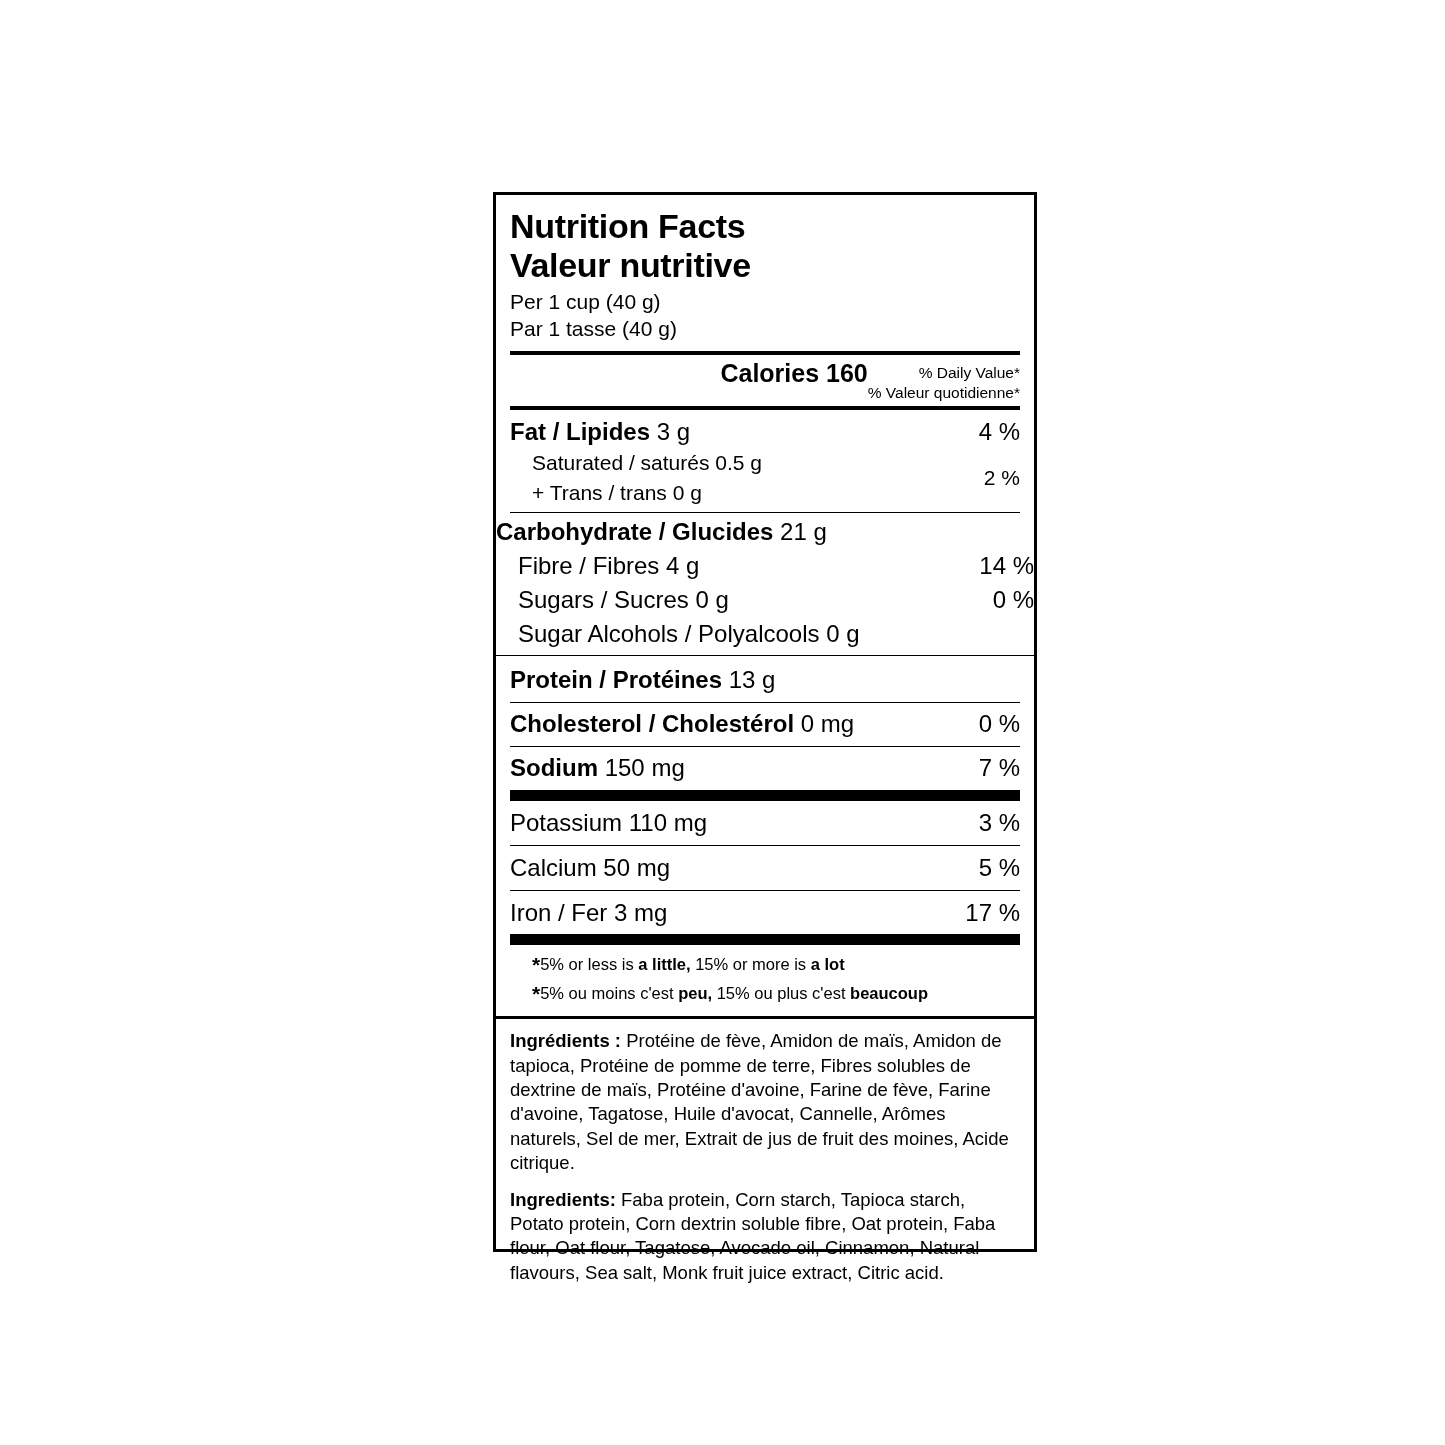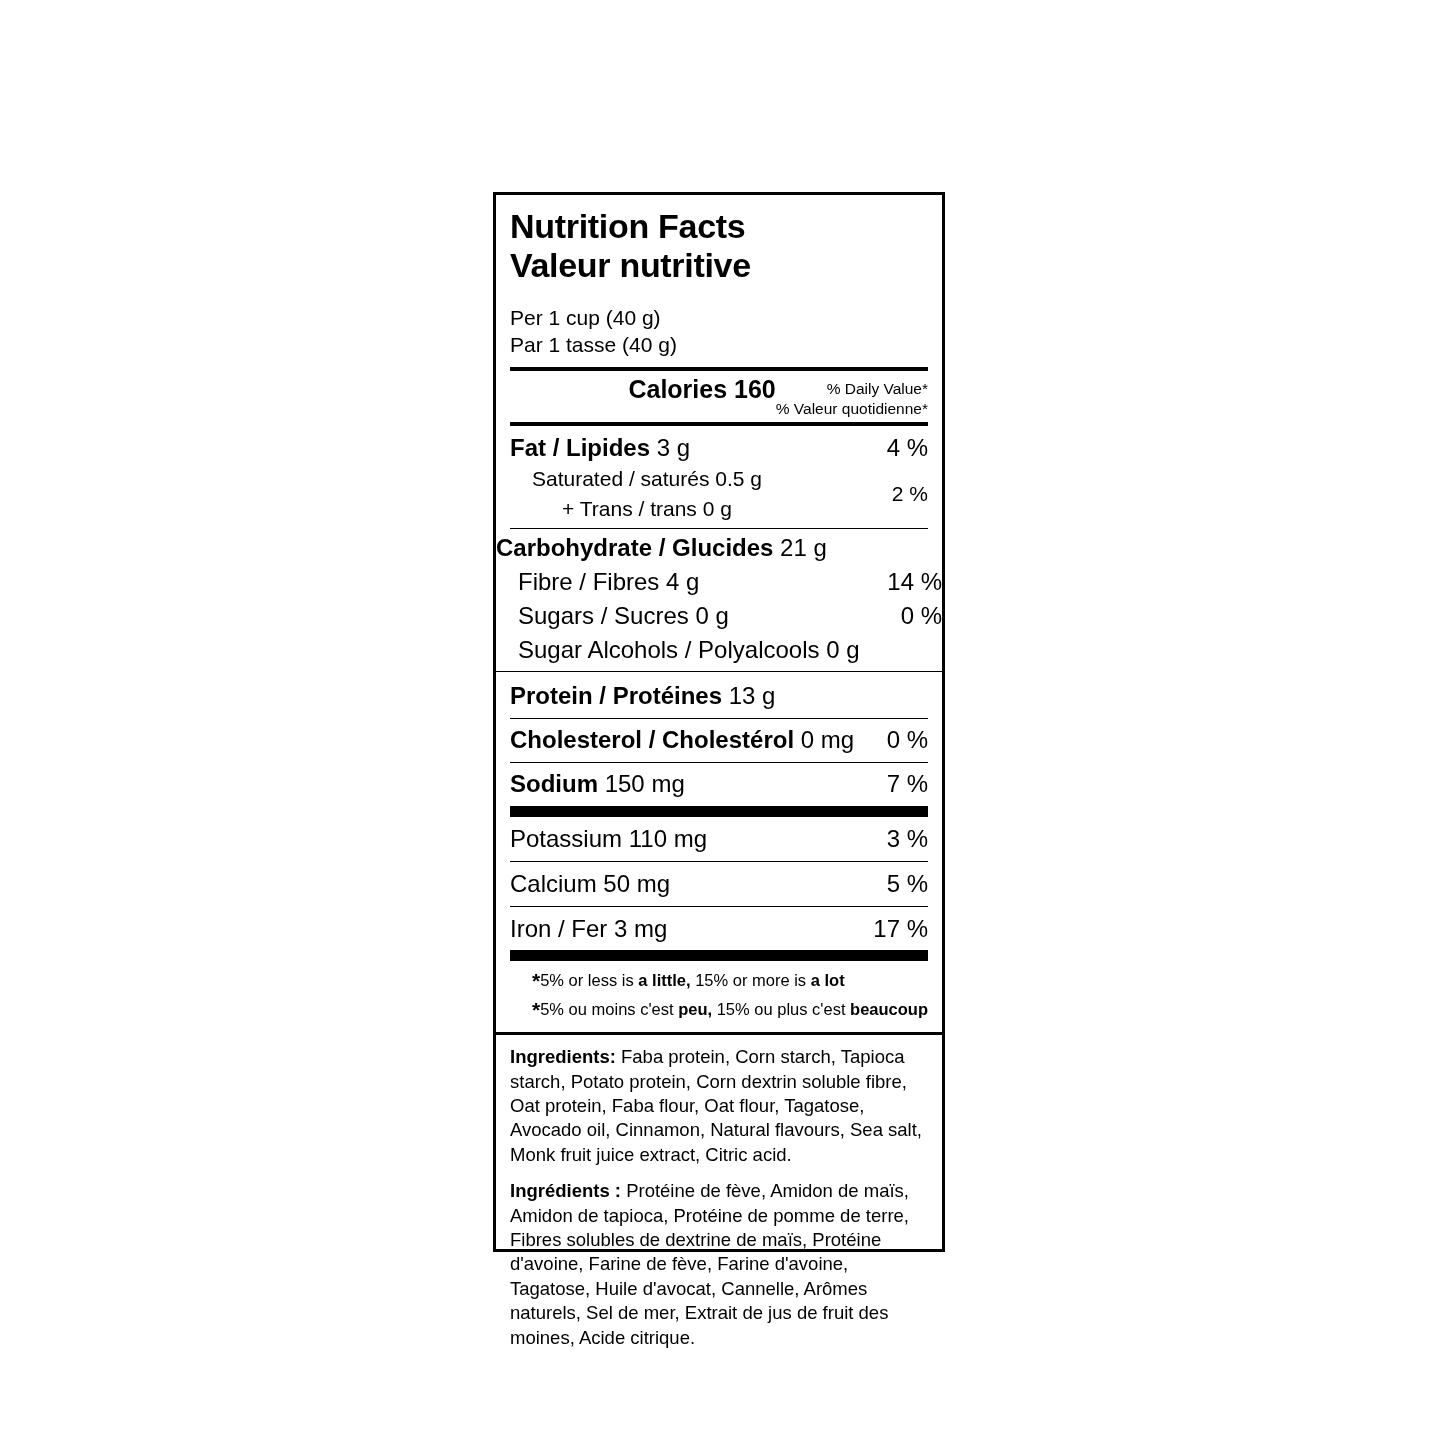--- a/index.html
+++ b/index.html
@@ -11,21 +11,21 @@
     width: 1445px;
     height: 1445px;
     font-family: "Liberation Sans", sans-serif;
     color: #000000;
     position: relative;
   }
   .panel {
     position: absolute;
     left: 493px;
     top: 192px;
-    width: 452px;
+    width: 544px;
     height: 1060px;
     border: 3px solid #000000;
     box-sizing: border-box;
     background: #ffffff;
   }
   .inner {
     padding: 0 14px;
     box-sizing: border-box;
     width: 100%;
   }
@@ -34,21 +34,21 @@
     font-weight: bold;
     letter-spacing: -0.3px;
     line-height: 1.15;
     margin-top: 12px;
   }
   .title-fr {
     font-size: 34px;
     font-weight: bold;
     letter-spacing: -0.3px;
     line-height: 1.15;
-    margin-bottom: 20px;
+    margin-bottom: 4px;
   }
   .serving {
     font-size: 21px;
     line-height: 1.28;
   }
   .rule-med  { border-bottom: 4px solid #000; }
   .rule-thick{ border-bottom: 11px solid #000; }
   .rule-hair { border-bottom: 1.5px solid #000; }
 
   .cal-row {
@@ -75,21 +75,21 @@
     justify-content: space-between;
     align-items: baseline;
     font-size: 24px;
     line-height: 1.33;
     padding: 3px 0 3px 0;
     gap: 20px;
   }
   .row .label { padding-right: 8px; }
   .row .val { white-space: nowrap; }
   .b { font-weight: bold; }
-  .indent { padding-left: 22px; text-align: center; }
+  .indent { padding-left: 22px; }
 
   .group { padding: 2px 0 3px 0; }
   .group .row { padding: 1px 0; }
 
   .fat-block {
     display: flex;
     justify-content: space-between;
     align-items: center;
   }
   .fat-block .sub { font-size: 21px; line-height: 1.45; }
@@ -220,17 +220,17 @@
       <span class="star">*</span><span>5% or less is </span><b>a little,</b><span> 15% or more is </span><b>a lot</b>
     </div>
     <div>
       <span class="star">*</span><span>5% ou moins c'est </span><b>peu,</b><span> 15% ou plus c'est </span><b>beaucoup</b>
     </div>
   </div>
 
   <div class="sep-top"></div>
 
   <div class="inner ing-block">
+    <p><b>Ingrédients :</b><span> Protéine de fève, Amidon de maïs, Amidon de tapioca, Protéine de pomme de terre, Fibres solubles de dextrine de maïs, Protéine d'avoine, Farine de fève, Farine d'avoine, Tagatose, Huile d'avocat, Cannelle, Arômes naturels, Sel de mer, Extrait de jus de fruit des moines, Acide citrique.</span></p>
     <p><b>Ingredients:</b><span> Faba protein, Corn starch, Tapioca starch, Potato protein, Corn dextrin soluble fibre, Oat protein, Faba flour, Oat flour, Tagatose, Avocado oil, Cinnamon, Natural flavours, Sea salt, Monk fruit juice extract, Citric acid.</span></p>
-    <p><b>Ingrédients :</b><span> Protéine de fève, Amidon de maïs, Amidon de tapioca, Protéine de pomme de terre, Fibres solubles de dextrine de maïs, Protéine d'avoine, Farine de fève, Farine d'avoine, Tagatose, Huile d'avocat, Cannelle, Arômes naturels, Sel de mer, Extrait de jus de fruit des moines, Acide citrique.</span></p>
   </div>
 
 </div>
 
 </body></html>

